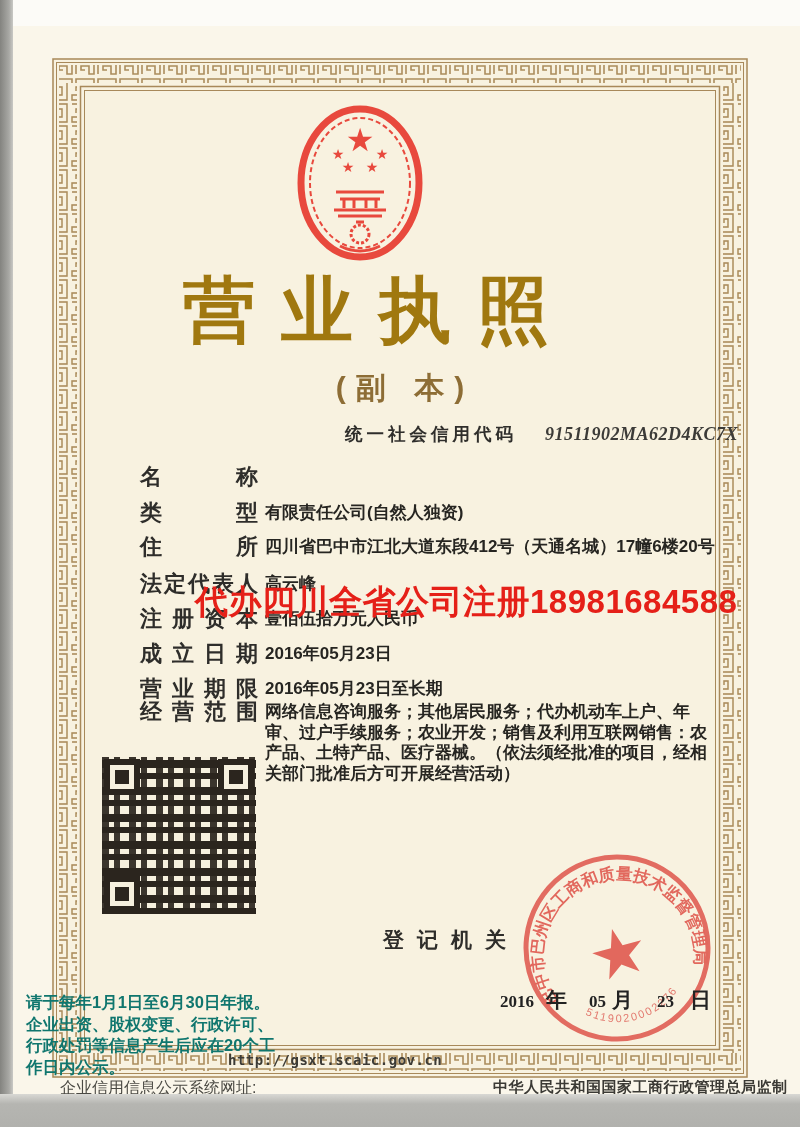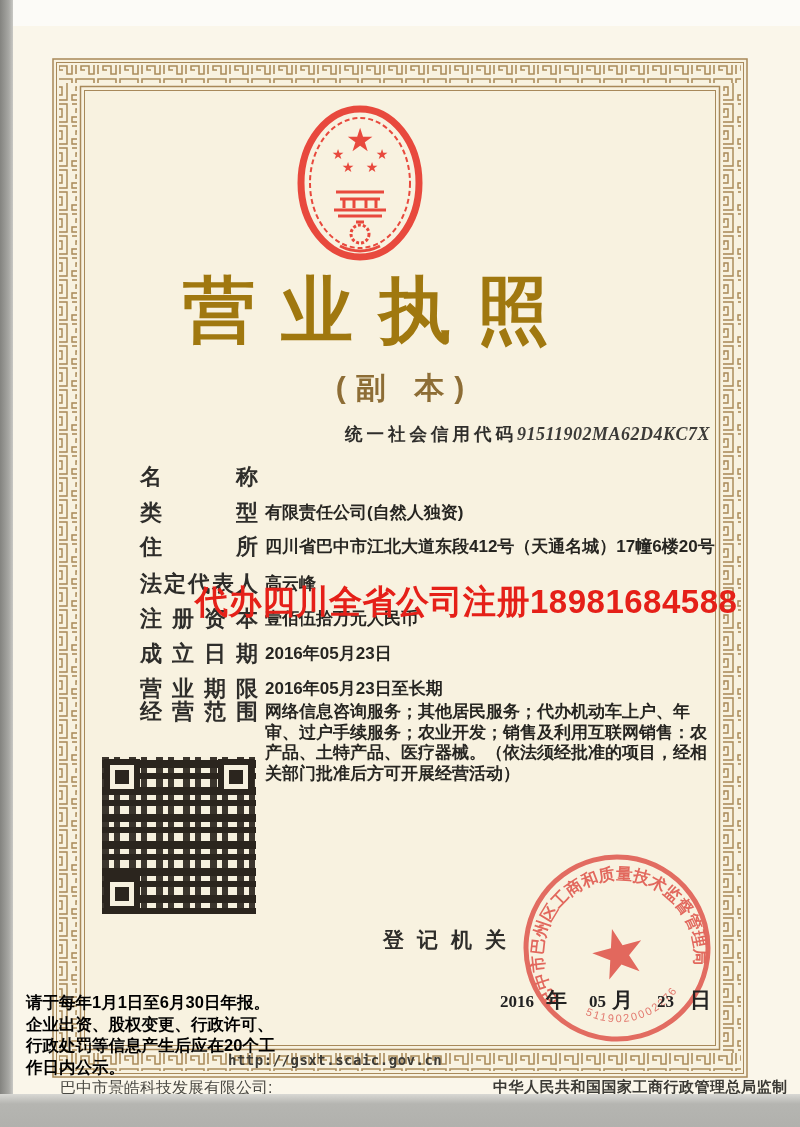--- a/index.html
+++ b/index.html
@@ -20,21 +20,21 @@
   .frame{position:absolute;left:52px;top:58px;z-index:1;}
 
   
   .emblem{position:absolute;left:296px;top:104px;z-index:2;}
   .title{position:absolute;left:0;top:270px;width:800px;text-align:center;z-index:2;
     transform:translateX(-34px);
     font-size:72px;font-weight:bold;color:#a0780f;
     letter-spacing:26px;text-indent:26px;line-height:80px;}
   .subtitle{position:absolute;left:0;top:368px;width:800px;text-align:center;z-index:2;
     font-size:30px;font-weight:bold;color:#8d6d35;letter-spacing:10px;text-indent:10px;}
-  .code-line{position:absolute;left:345px;top:422px;z-index:2;display:flex;align-items:baseline;gap:0;}
+  .code-line{position:absolute;left:345px;top:422px;z-index:2;display:flex;align-items:baseline;gap:28px;}
   .code-label{font-size:17.5px;font-weight:bold;color:#2f2e2b;letter-spacing:4px;}
   .code-value{font-family:"Liberation Serif","DejaVu Serif",serif;font-size:18px;
     font-weight:600;color:#3c3b38;letter-spacing:.5px;font-style:italic;}
 
   
   .row{position:absolute;left:140px;width:585px;display:flex;gap:7px;align-items:flex-start;z-index:2;}
   .row .lbl{width:118px;flex:0 0 118px;font-size:22px;font-weight:bold;color:#2e2d2a;line-height:25px;}
   .row .val{width:455px;padding-top:3px;font-size:17px;font-weight:600;color:#262521;line-height:20.5px;}
   [data-justify]{display:flex;justify-content:space-between;}
 
@@ -56,21 +56,21 @@
 
   .seal{position:absolute;left:517px;top:848px;z-index:3;opacity:.88;transform:rotate(-15deg);}
 
   .date-line{position:absolute;left:500px;top:986px;z-index:4;display:flex;align-items:baseline;color:#222;}
   .date-line .num{font-family:"Liberation Serif","DejaVu Serif",serif;font-size:17px;font-weight:600;}
   .date-line .unit{font-size:21px;font-weight:bold;}
   .dy{margin-left:12px}.dm{margin-left:22px}.dmu{margin-left:6px}.dd{margin-left:24px}.ddu{margin-left:16px}
 
   
   .notice{position:absolute;left:26px;top:992px;width:270px;z-index:4;
-    font-size:16.5px;font-weight:600;color:#000000;line-height:21.5px;white-space:nowrap;}
+    font-size:16.5px;font-weight:600;color:#0f766e;line-height:21.5px;white-space:nowrap;}
   .website-url{position:absolute;left:228px;top:1052px;z-index:4;
     font-family:"DejaVu Sans Mono","Liberation Mono",monospace;
     font-size:14px;font-weight:bold;color:#3c3b36;letter-spacing:.5px;}
   .website-label{position:absolute;left:60px;top:1078px;z-index:4;
     font-size:16px;color:#4a4943;}
   .issuer{position:absolute;left:493px;top:1078px;z-index:4;
     font-size:15px;font-weight:600;color:#3b3a35;letter-spacing:.5px;white-space:nowrap;}
 </style>
 </head>
 <body>
@@ -227,17 +227,17 @@
 </div>
 
 <div class="notice">
   <div>请于每年1月1日至6月30日年报。</div>
   <div>企业出资、股权变更、行政许可、</div>
   <div>行政处罚等信息产生后应在20个工</div>
   <div>作日内公示。</div>
 </div>
 
 <div class="website-url">http://gsxt.scaic.gov.cn</div>
-<div class="website-label">巴中市景皓科技发展有限公司:</div>
+<div class="website-label">企业信用信息公示系统网址:</div>
 <div class="issuer">中华人民共和国国家工商行政管理总局监制</div>
 
 <div class="edge-left"></div>
 <div class="edge-bottom"></div>
 
 </body></html>

